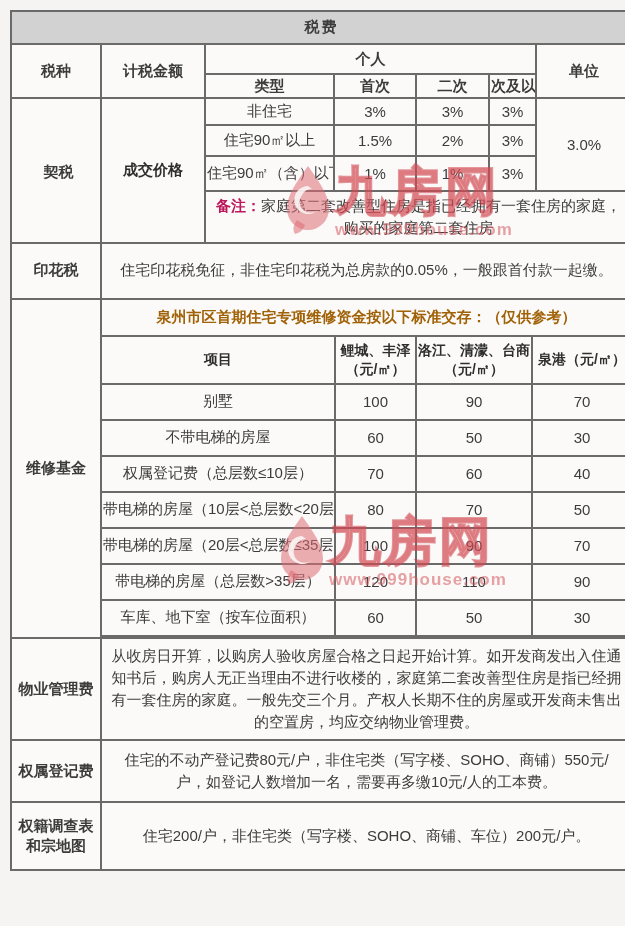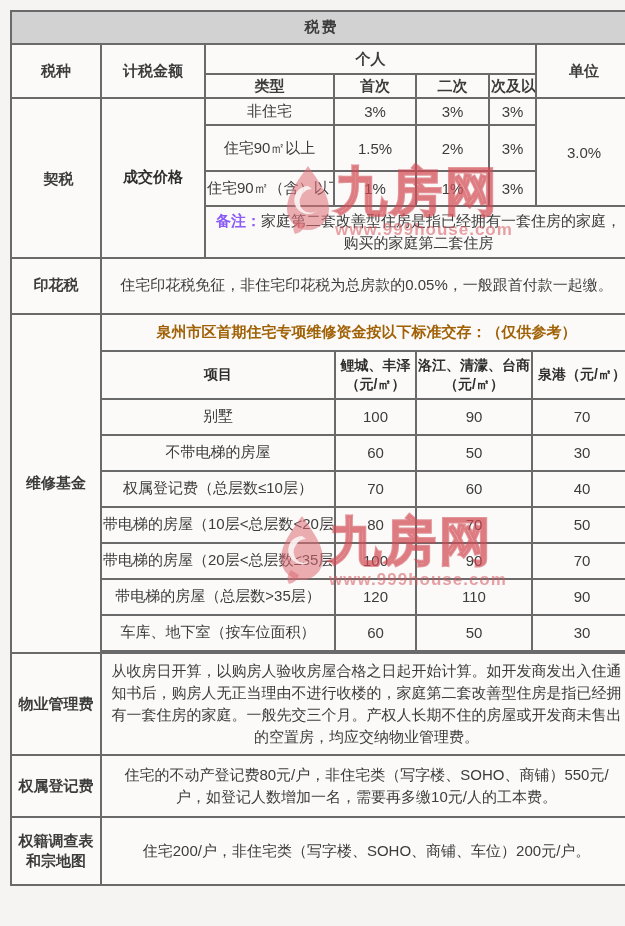--- a/index.html
+++ b/index.html
@@ -23,26 +23,26 @@
   }
   td.head{font-weight:bold;color:#2e2e2e;font-size:15px;}
   tr.hr1 td{height:30px;}
   tr.hr2 td{height:24px;white-space:nowrap;}
   td.label{color:#c4201e;font-weight:bold;font-size:16px;line-height:1.35;}
   td.label-top{
     color:#c4201e;font-weight:bold;font-size:16px;
     text-align:left;vertical-align:top;padding:4px 0 0 5px;
   }
   td.type-cell,td.rate-cell{white-space:nowrap;}
-  tr.r28 td{height:27px;} tr.r31 td{height:46px;} tr.r36 td{height:35px;}
+  tr.r28 td{height:27px;} tr.r31 td{height:31px;} tr.r36 td{height:35px;}
   td.note{
     text-align:left;vertical-align:middle;padding:3px 5px;
     font-size:14.5px;line-height:1.45;
   }
-  .red{color:#8b5cf6;font-weight:bold;}
+  .red{color:#be185d;font-weight:bold;}
   td.textcell{
     text-align:left;vertical-align:middle;padding:6px 8px;
     font-size:15px;line-height:1.48;
   }
   tr.stamp td{height:56px;margin-top:48px;}
   tr.pm td{height:88px;}
   tr.reg td{height:62px;}
   tr.cad td{height:68px;}
   td.fund-cell{padding:0;text-align:left;vertical-align:top;}
   .fund-intro{font-weight:bold;color:#a16207;font-size:15px;padding:8px 6px;}

